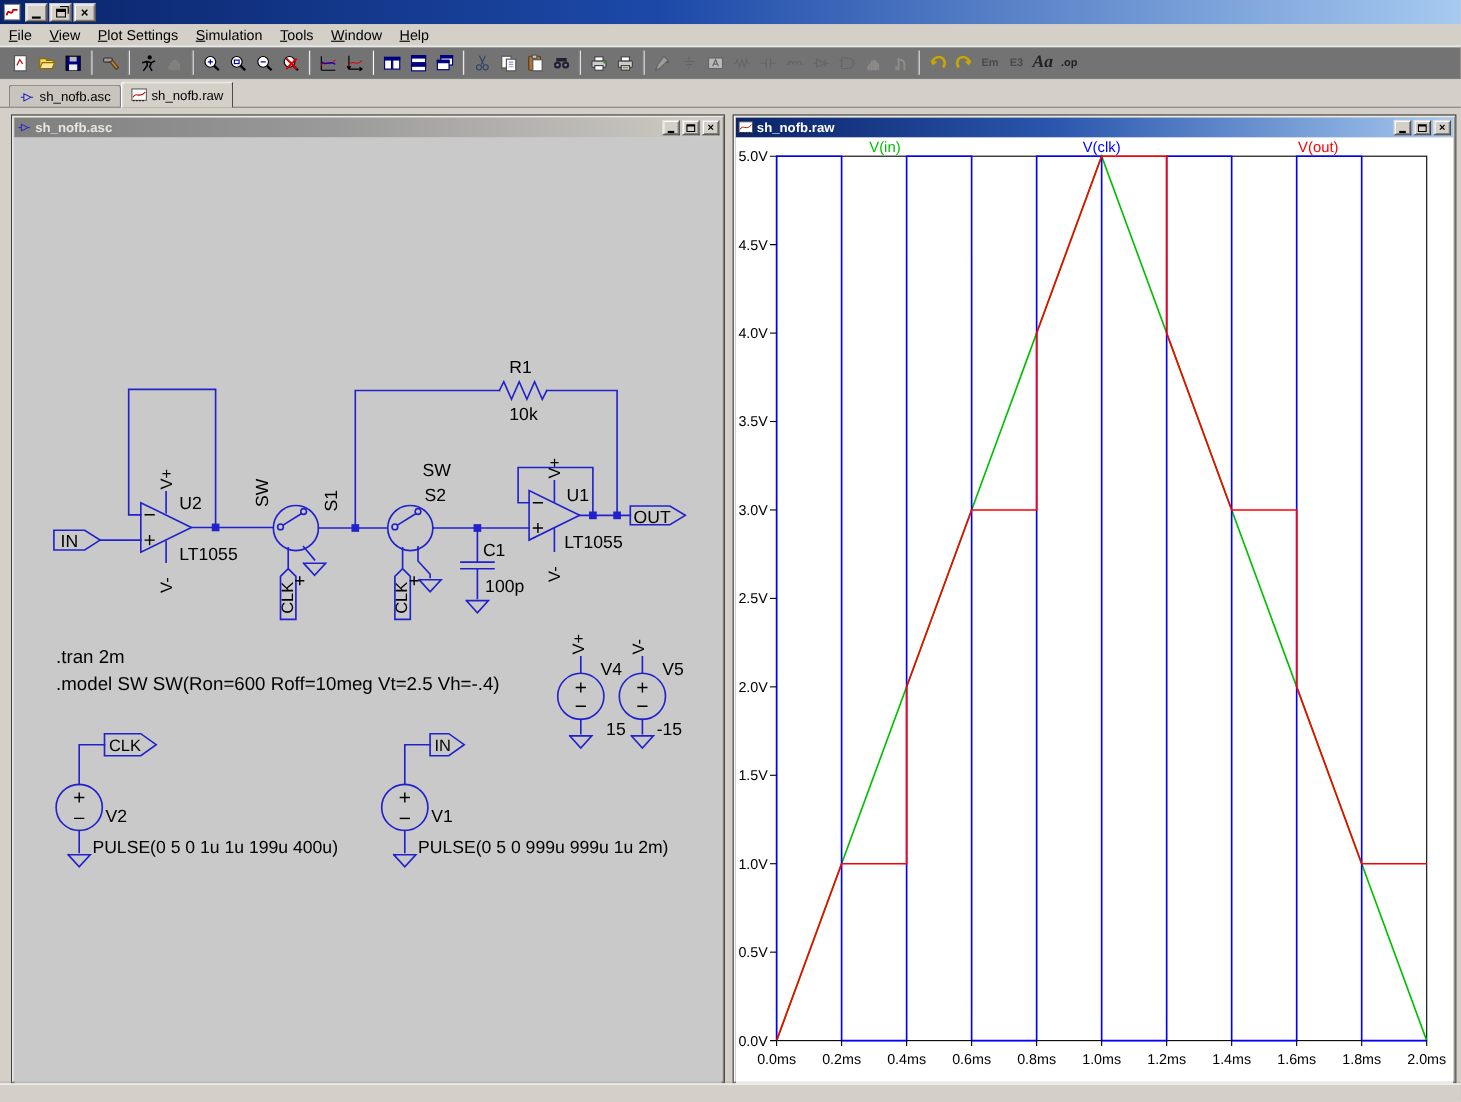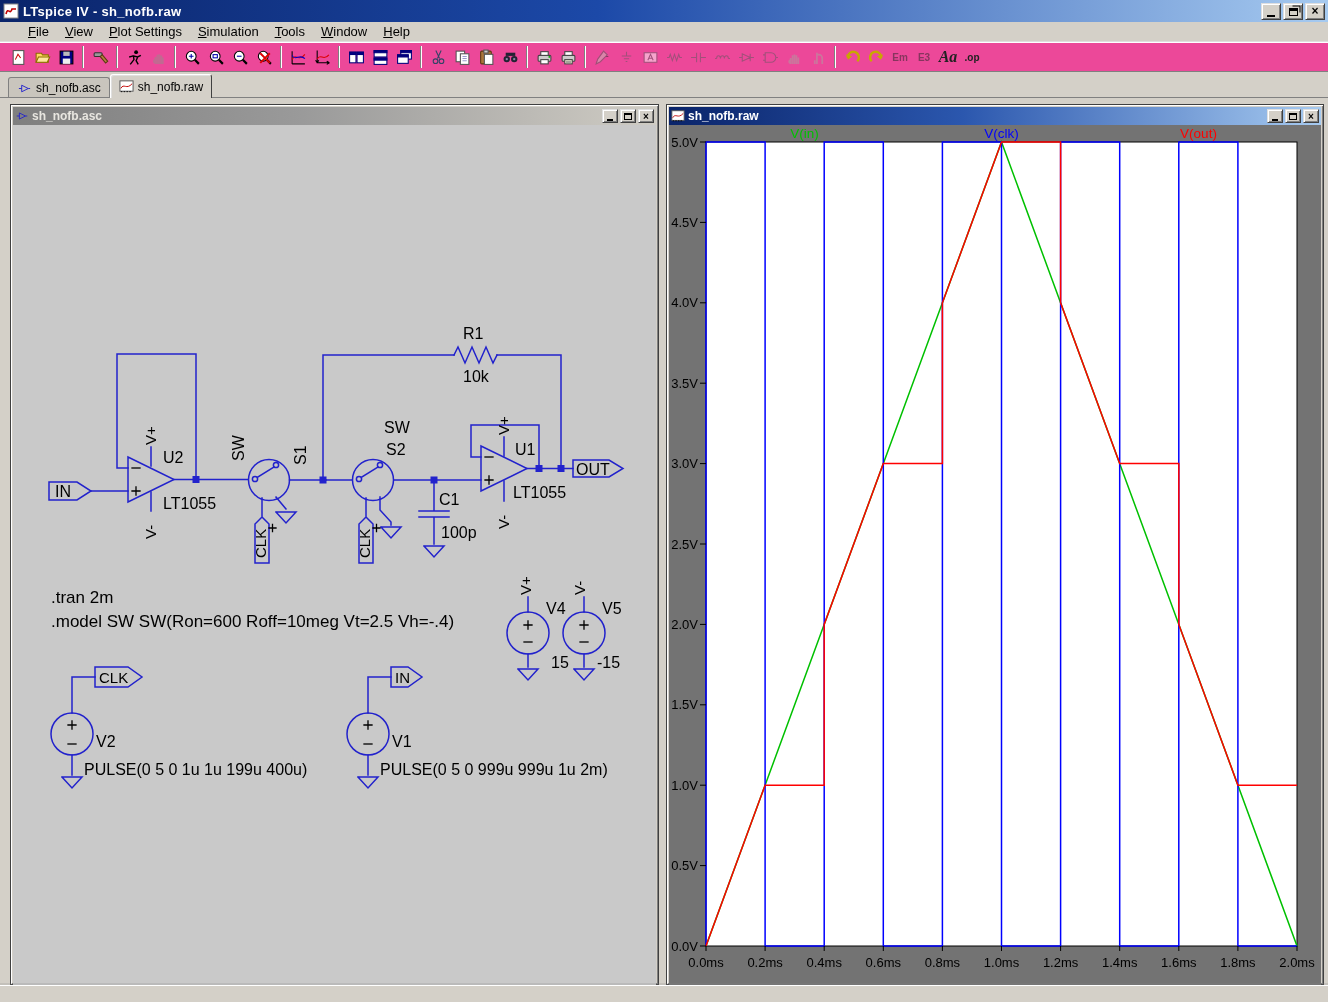--- a/index.html
+++ b/index.html
@@ -13,26 +13,26 @@
     display:flex; align-items:center; padding:0 3px; }
   #titlebar .app-icon { width:16px; height:16px; margin-right:4px; }
   #titlebar .title-text { color:#fff; font-weight:bold; font-size:13px; letter-spacing:.3px; flex:1; }
   .cap-btns { display:flex; gap:2px; }
   .cap-btn { width:20px; height:17px; font-size:12px; font-weight:bold; color:#000; }
   .g-min { width:8px; height:2px; background:#000; margin-top:9px; }
   .g-restore { width:9px; height:8px; border:1px solid #000; border-top-width:3px; box-shadow:2px -2px 0 -0.5px #D4D0C8, 3px -3px 0 -0.5px #000; margin:2px 0 0 0; }
 
   
   #menubar { position:absolute; left:0; top:22px; width:1328px; height:20px; background:#D4D0C8;
-    display:flex; align-items:center; padding-left:20px; border-bottom:1px solid #DFDFDF; }
+    display:flex; align-items:center; padding-left:0; border-bottom:1px solid #DFDFDF; }
   .menu-item { font-size:13px; color:#000; padding:2px 8px; }
   .menu-item u { text-decoration:underline; }
 
   
-  #toolbar { position:absolute; left:0; top:42px; width:1328px; height:30px; background:#ec4899;
+  #toolbar { position:absolute; left:0; top:42px; width:1328px; height:30px; background:#737373;
     border-top:1px solid #fff; border-bottom:1px solid #808080;
     display:flex; align-items:center; padding-left:6px; }
   .tbtn { width:24px; height:24px; display:flex; align-items:center; justify-content:center; }
   .tbtn svg { width:17px; height:17px; }
   .tbtn.dim { filter:grayscale(.9) opacity(.5); }
   .tsep { width:2px; height:22px; border-left:1px solid #808080; border-right:1px solid #fff; margin:0 4px; }
   .glyph-icon { font-size:10px; font-weight:bold; color:#222; }
   .glyph-serif { font-family:"Liberation Serif", serif; font-style:italic; font-size:16px; }
 
   
@@ -51,37 +51,36 @@
   .child-titlebar.active { background:linear-gradient(90deg,#0A246A 0%,#2B57AE 45%,#A6CAF0 100%); }
   .child-titlebar.inactive { background:linear-gradient(90deg,#7F7F7F 0%,#9A9A9A 45%,#CFCCC4 100%); }
   .child-title { font-size:12px; font-weight:bold; flex:1; }
   .child-titlebar.active .child-title { color:#fff; }
   .child-titlebar.inactive .child-title { color:#E8E6E0; }
   .child-titlebar svg.winicon { width:14px; height:14px; }
   .cap-btn-sm { width:16px; height:14px; font-size:10px; font-weight:bold; }
   .g-min-sm { width:6px; height:2px; background:#000; margin-top:7px; }
   .g-max-sm { width:8px; height:7px; border:1px solid #000; border-top-width:2px; }
 
-  .child-content { background:#737373; }
+  .child-content { background:#ffffff; }
   #schem-content { background:#C9C9C9; }
 
   svg text { font-family:"Liberation Sans", sans-serif; }
 
   
   #statusbar { position:absolute; left:0; top:985px; width:1328px; height:17px; background:#D4D0C8; border-top:1px solid #fff; box-shadow:0 -2px 0 #80808033; }
 </style>
 </head>
 <body>
 
 <div id="titlebar">
   <svg class="app-icon" viewBox="0 0 16 16">
     <rect x="1" y="1" width="14" height="14" fill="#fff" stroke="#888"></rect>
     <path d="M3 11 C5 3 7 13 9 6 L13 6" stroke="#C00000" fill="none" stroke-width="1.6"></path>
   </svg>
-  <span class="title-text">LTspice IV - sh_nofb.raw</span>
   <div class="cap-btns">
     <div class="cap-btn btn3d">
         <div class="g-min"></div>
       </div>
     <div class="cap-btn btn3d">
         <div class="g-restore"></div>
       </div>
     <div class="cap-btn btn3d">×</div>
   </div>
 </div>

